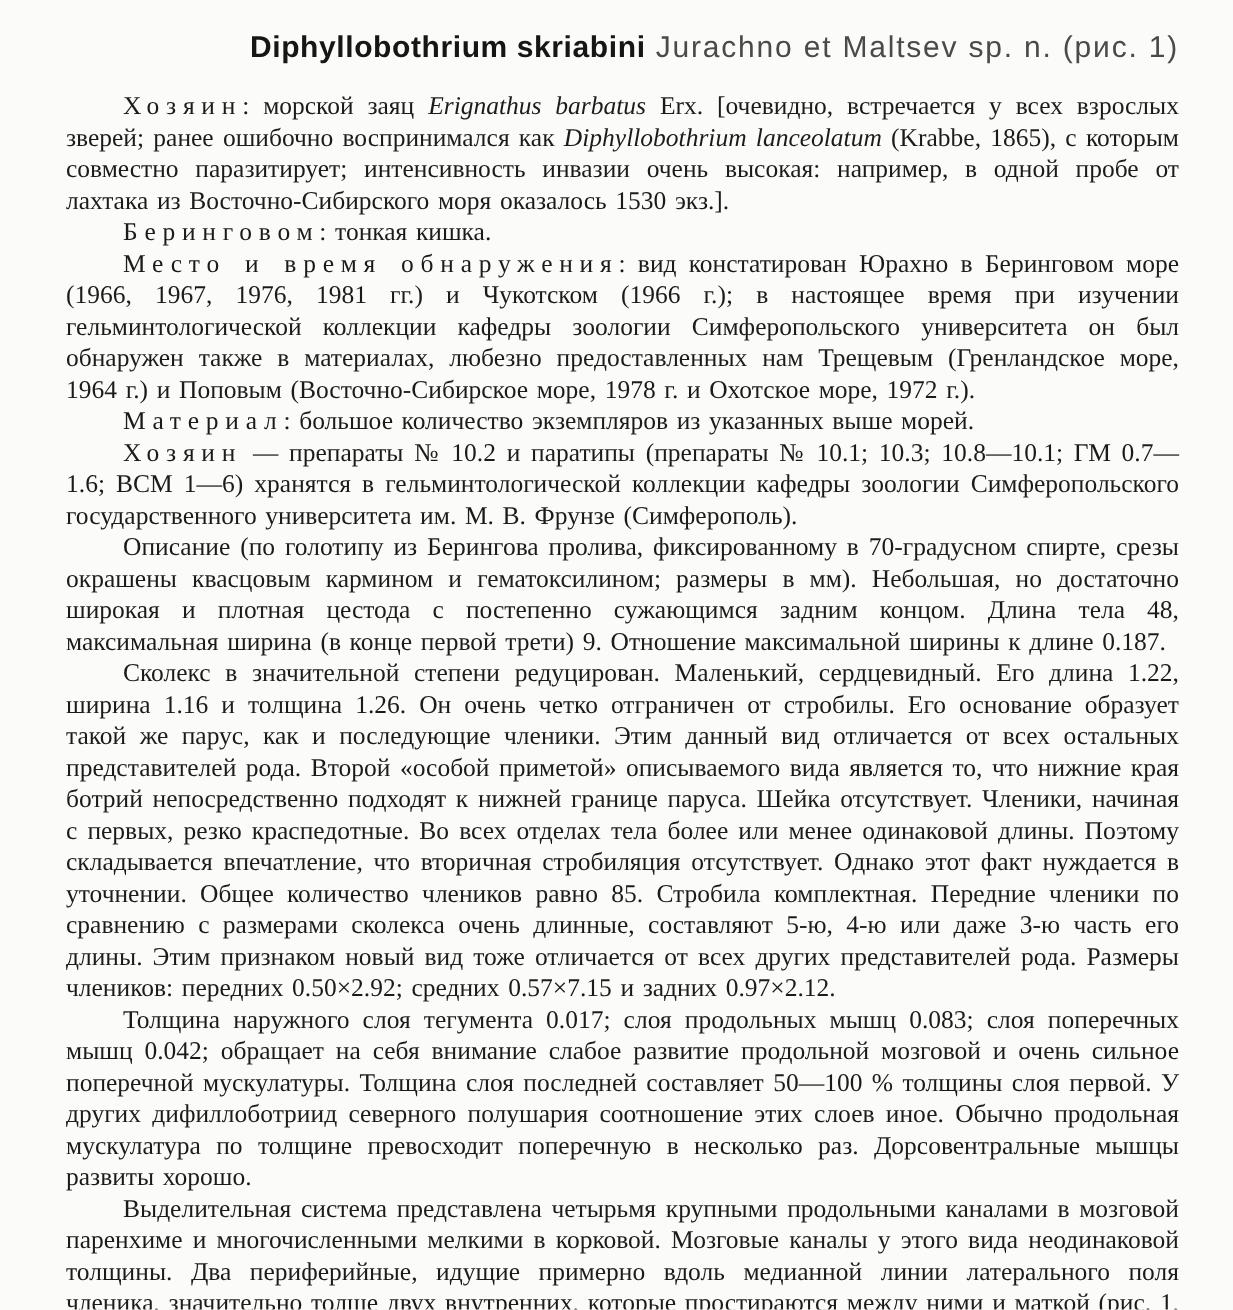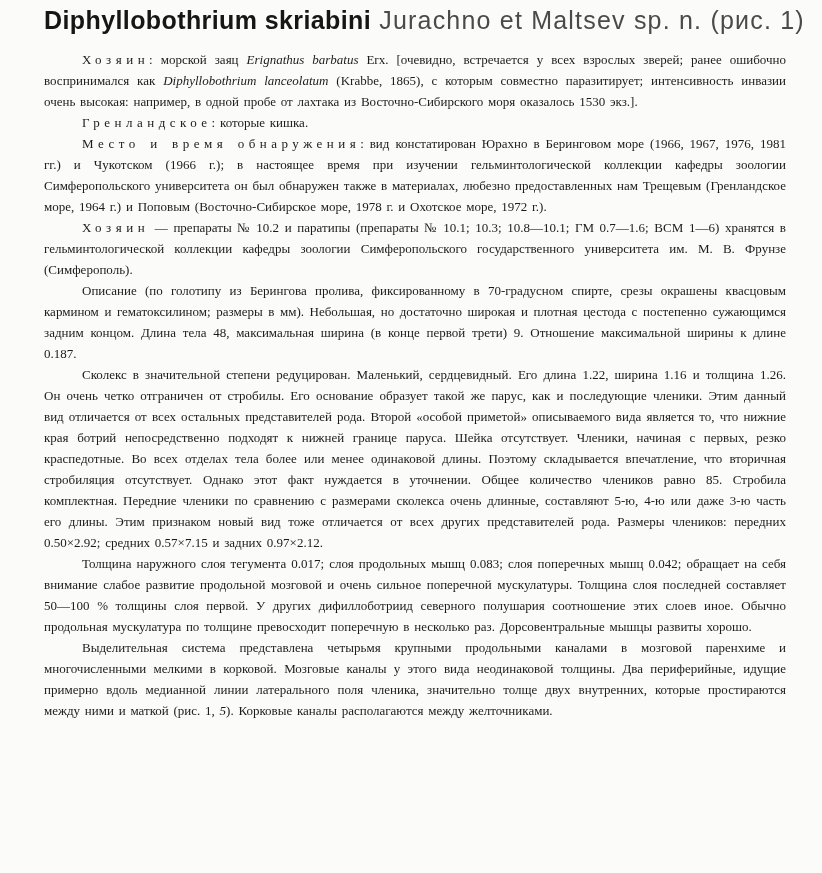--- a/index.html
+++ b/index.html
@@ -12,64 +12,65 @@
   }
   .page {
     box-sizing: border-box;
     width: 822px;
     height: 873px;
     padding: 8px 36px 0 44px;
     font-family: "Liberation Serif", "DejaVu Serif", serif;
     color: #1b1b1b;
   }
   .title {
-    margin: 0 0 16px 0;
+    margin: 12px 0 16px 0;
     text-align: right;
-    font-size: 25px;
+    font-size: 20px;
     line-height: 24px;
     font-weight: normal;
     white-space: nowrap;
   }
   .title .t-bold {
     font-family: "Liberation Sans", "DejaVu Sans", sans-serif;
     font-weight: bold;
     color: #161616;
     letter-spacing: 0.4px;
   }
   .title .t-reg {
     font-family: "Liberation Sans", "DejaVu Sans", sans-serif;
     font-weight: normal;
     color: #4a4a4a;
     letter-spacing: 1.2px;
   }
   .para {
     margin: 0;
     text-indent: 38px;
     text-align: justify;
-    font-size: 13px;
+    font-size: 17px;
     line-height: 21px;
     word-spacing: 1.5px;
   }
   .spaced {
     letter-spacing: 4.5px;
   }
   .italic {
     font-style: italic;
   }
 </style>
 </head>
 <body>
 
 <div class="page">
   <h1 class="title">
     <span class="t-bold">Diphyllobothrium skriabini</span><span class="t-reg"> Jurachno et Maltsev sp. n. (рис. 1)</span>
   </h1>
   <div class="body">
       <p class="para"><span class="spaced">Хозяин</span><span>: морской заяц </span><span class="italic">Erignathus barbatus</span><span> Erx. [очевидно, встречается у всех взрослых зверей; ранее ошибочно воспринимался как </span><span class="italic">Diphyllobothrium lanceolatum</span><span> (Krabbe, 1865), с которым совместно паразитирует; интенсивность инвазии очень высокая: например, в одной пробе от лахтака из Восточно-Сибирского моря оказалось 1530 экз.].</span></p>
-      <p class="para"><span class="spaced">Гренландское</span><span>: которые кишка.</span></p>
+      <p class="para"><span class="spaced">Беринговом</span><span>: тонкая кишка.</span></p>
       <p class="para"><span class="spaced">Место и время обнаружения</span><span>: вид констатирован Юрахно в Беринговом море (1966, 1967, 1976, 1981 гг.) и Чукотском (1966 г.); в настоящее время при изучении гельминтологической коллекции кафедры зоологии Симферопольского университета он был обнаружен также в материалах, любезно предоставленных нам Трещевым (Гренландское море, 1964 г.) и Поповым (Восточно-Сибирское море, 1978 г. и Охотское море, 1972 г.).</span></p>
+      <p class="para"><span class="spaced">Материал</span><span>: большое количество экземпляров из указанных выше морей.</span></p>
       <p class="para"><span class="spaced">Хозяин</span><span> — препараты № 10.2 и паратипы (препараты № 10.1; 10.3; 10.8—10.1; ГМ 0.7—1.6; ВСМ 1—6) хранятся в гельминтологической коллекции кафедры зоологии Симферопольского государственного университета им. М. В. Фрунзе (Симферополь).</span></p>
       <p class="para"><span>Описание (по голотипу из Берингова пролива, фиксированному в 70-градусном спирте, срезы окрашены квасцовым кармином и гематоксилином; размеры в мм). Небольшая, но достаточно широкая и плотная цестода с постепенно сужающимся задним концом. Длина тела 48, максимальная ширина (в конце первой трети) 9. Отношение максимальной ширины к длине 0.187.</span></p>
       <p class="para"><span>Сколекс в значительной степени редуцирован. Маленький, сердцевидный. Его длина 1.22, ширина 1.16 и толщина 1.26. Он очень четко отграничен от стробилы. Его основание образует такой же парус, как и последующие членики. Этим данный вид отличается от всех остальных представителей рода. Второй «особой приметой» описываемого вида является то, что нижние края ботрий непосредственно подходят к нижней границе паруса. Шейка отсутствует. Членики, начиная с первых, резко краспедотные. Во всех отделах тела более или менее одинаковой длины. Поэтому складывается впечатление, что вторичная стробиляция отсутствует. Однако этот факт нуждается в уточнении. Общее количество члеников равно 85. Стробила комплектная. Передние членики по сравнению с размерами сколекса очень длинные, составляют 5-ю, 4-ю или даже 3-ю часть его длины. Этим признаком новый вид тоже отличается от всех других представителей рода. Размеры члеников: передних 0.50×2.92; средних 0.57×7.15 и задних 0.97×2.12.</span></p>
       <p class="para"><span>Толщина наружного слоя тегумента 0.017; слоя продольных мышц 0.083; слоя поперечных мышц 0.042; обращает на себя внимание слабое развитие продольной мозговой и очень сильное поперечной мускулатуры. Толщина слоя последней составляет 50—100 % толщины слоя первой. У других дифиллоботриид северного полушария соотношение этих слоев иное. Обычно продольная мускулатура по толщине превосходит поперечную в несколько раз. Дорсовентральные мышцы развиты хорошо.</span></p>
       <p class="para"><span>Выделительная система представлена четырьмя крупными продольными каналами в мозговой паренхиме и многочисленными мелкими в корковой. Мозговые каналы у этого вида неодинаковой толщины. Два периферийные, идущие примерно вдоль медианной линии латерального поля членика, значительно толще двух внутренних, которые простираются между ними и маткой (рис. 1, </span><span class="italic">5</span><span>). Корковые каналы располагаются между желточниками.</span></p>
     </div>
 </div>
 
 </body></html>

